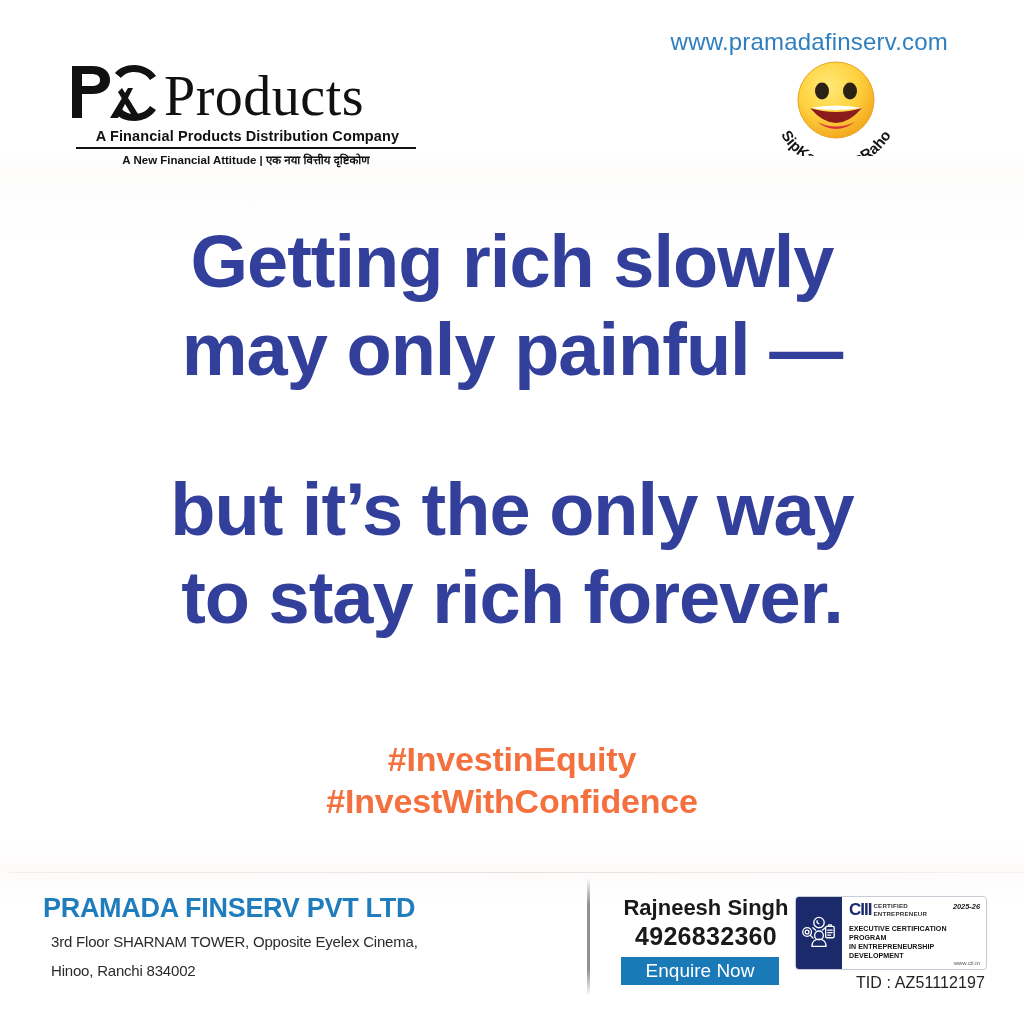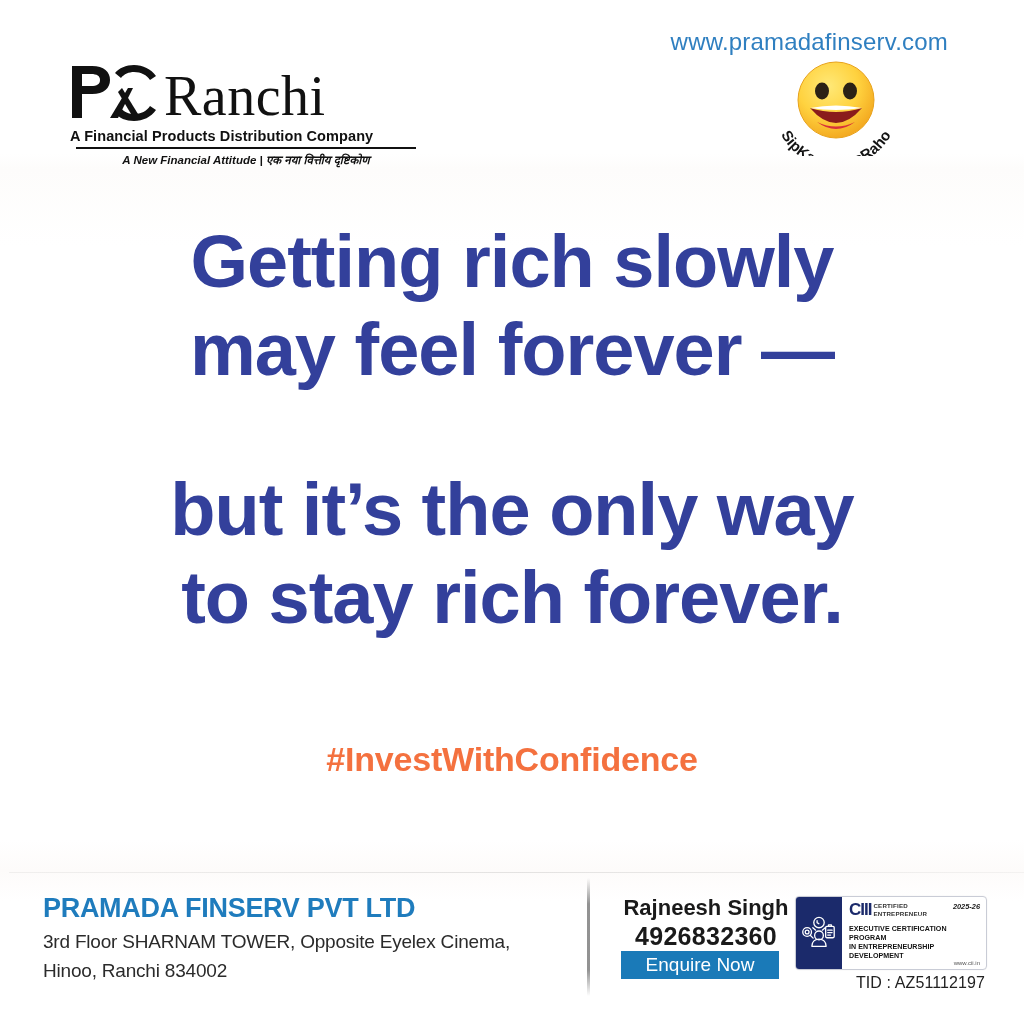--- a/index.html
+++ b/index.html
@@ -21,26 +21,26 @@
 
   .logo{position:absolute;left:70px;top:62px;width:360px;text-align:center;}
   .logo-row{display:flex;align-items:flex-end;justify-content:flex-start;gap:6px;}
   .logo-mark{position:relative;width:88px;height:62px;flex:none;}
   .logo-word{
     font-family:"Liberation Serif", serif;
     font-size:56px;line-height:56px;color:#111111;letter-spacing:.5px;
   }
   .logo-tag1{
     margin-top:4px;font-size:14.5px;font-weight:bold;color:#111111;
-    letter-spacing:.1px;white-space:nowrap;text-align:left;width:355px;
+    letter-spacing:.1px;white-space:nowrap;text-align:center;width:355px;
   }
   .logo-rule{width:340px;height:1.5px;background:#111;margin:3px 0 3px 6px;}
   .logo-tag2{
     font-size:11.5px;font-weight:bold;color:#111111;white-space:nowrap;
-    text-align:center;width:352px;font-style:italic;
+    text-align:center;width:352px;
   }
 
   .site-url{
     position:absolute;right:76px;top:28px;
     font-size:24px;color:#2f7fc0;letter-spacing:.2px;white-space:nowrap;
   }
 
   .badge-emoji{position:absolute;left:760px;top:52px;width:152px;height:104px;}
   .badge-emoji svg{display:block;width:152px;height:104px;}
 
@@ -76,29 +76,29 @@
     position:absolute;left:578px;top:6px;width:3px;height:118px;
     background:linear-gradient(180deg,rgba(120,120,120,0) 0%,rgba(110,110,110,.75) 22%,rgba(110,110,110,.75) 78%,rgba(120,120,120,0) 100%);
   }
 
   .addr{position:absolute;left:34px;top:20px;width:530px;}
   .addr-name{
     font-weight:bold;font-size:27px;line-height:32px;color:#1f7cbd;
     letter-spacing:-.3px;white-space:nowrap;
   }
   .addr-l1,.addr-l2{
-    font-size:19px;line-height:29px;color:#2b2b2b;letter-spacing:-.2px;white-space:nowrap;
+    font-size:15px;line-height:29px;color:#2b2b2b;letter-spacing:-.2px;white-space:nowrap;margin-left:8px;
   }
   .addr-l1{margin-top:3px;}
 
   .contact{position:absolute;left:612px;top:22px;width:170px;text-align:center;}
   .contact-name{font-size:22px;line-height:27px;font-weight:bold;color:#1a1a1a;white-space:nowrap;}
   .contact-phone{font-size:25px;line-height:30px;font-weight:bold;color:#1a1a1a;letter-spacing:.3px;}
   .enquire{
-    display:block;width:158px;height:28px;line-height:28px;
+    margin-top:6px;display:block;width:158px;height:28px;line-height:28px;
     background:#1a7ab8;color:#ffffff;font-size:19px;text-align:center;
     border:0;padding:0;cursor:pointer;font-family:inherit;
   }
 
   .cii{position:absolute;left:786px;top:24px;width:192px;}
   .cii-card{
     width:190px;height:72px;background:#ffffff;border:1px solid #c9ccd6;border-radius:4px;
     display:flex;overflow:hidden;box-shadow:0 0 0 .5px rgba(0,0,0,.03);
   }
   .cii-left{width:46px;background:#1b2a6b;display:flex;align-items:center;justify-content:center;flex:none;}
@@ -135,21 +135,21 @@
           <svg viewBox="0 0 88 62" width="88" height="62" aria-hidden="true">
             <g fill="#111111">
               <path d="M2 4 h20 c12 0 18 6 18 14 c0 8 -6 14 -18 14 h-10 v24 h-10 z M12 12 v12 h9 c6 0 9 -2 9 -6 c0 -4 -3 -6 -9 -6 z"></path>
               <path d="M40 56 l18 -30 l5 0 l-15 30 z"></path>
               <path d="M52 26 l16 26 l-7 0 l-13 -22 z"></path>
               <path d="M86 14 c-5 -7 -13 -11 -22 -11 c-8 0 -15 3 -19 8 l6 5 c3 -4 8 -6 13 -6 c7 0 13 3 16 8 z"></path>
               <path d="M86 48 c-5 7 -13 11 -22 11 c-8 0 -15 -3 -19 -8 l6 -5 c3 4 8 6 13 6 c7 0 13 -3 16 -8 z"></path>
             </g>
           </svg>
         </span>
-        <span class="logo-word">Ranchi</span>
+        <span class="logo-word">Products</span>
       </div>
       <div class="logo-tag1">A Financial Products Distribution Company</div>
       <div class="logo-rule"></div>
       <div class="logo-tag2">A New Financial Attitude | एक नया वित्तीय दृष्टिकोण</div>
     </div>
 
     <div class="site-url">www.pramadafinserv.com</div>
 
     <div class="badge-emoji">
       <svg viewBox="0 0 152 104" aria-hidden="true">
@@ -169,27 +169,28 @@
         <path d="M57 70 q19 14 38 0 q-19 9 -38 0 z" fill="#d8303a"></path>
         <text font-family="&quot;Liberation Sans&quot;, sans-serif" font-size="15" font-weight="bold" fill="#141414" letter-spacing="0.2">
           <textPath href="#arcpath" startOffset="50%" text-anchor="middle">SipKaroKhusRaho</textPath>
         </text>
       </svg>
     </div>
   </div>
 
   <div class="headline">
     <span class="l1">Getting rich slowly</span>
-    <span class="l2">may feel forever —</span>
+    <span class="l2">may only painful —</span>
     <span class="gap"></span>
     <span class="l3">but it’s the only way</span>
     <span class="l4">to stay rich forever.</span>
   </div>
 
   <div class="hashtags">
+    <span>#InvestinEquity</span>
     <span>#InvestWithConfidence</span>
   </div>
 
   <div class="footer">
     <div class="footer-top-edge"></div>
     <div class="divider"></div>
 
     <div class="addr">
       <div class="addr-name">PRAMADA FINSERV PVT LTD</div>
       <div class="addr-l1">3rd Floor SHARNAM TOWER, Opposite Eyelex Cinema,</div>

